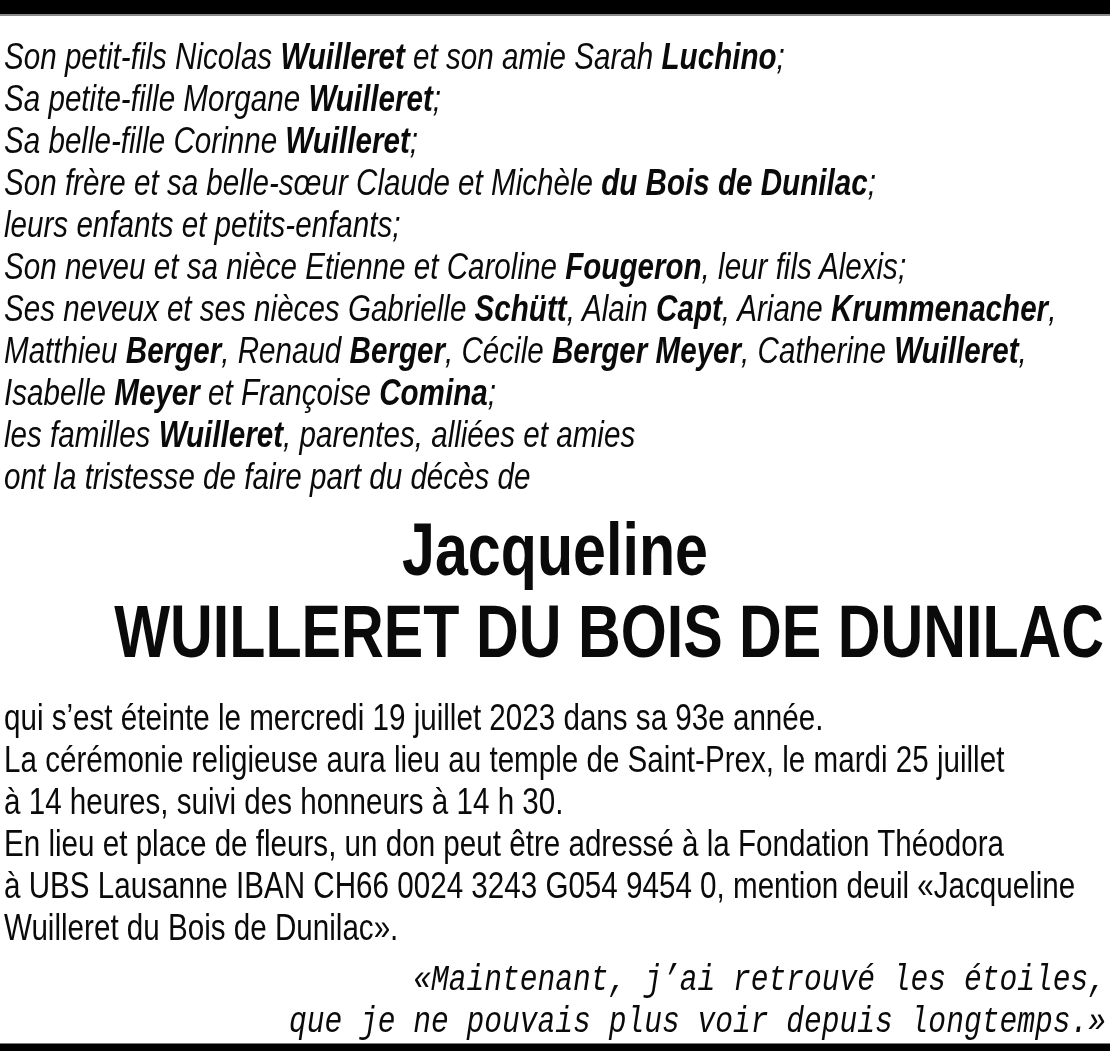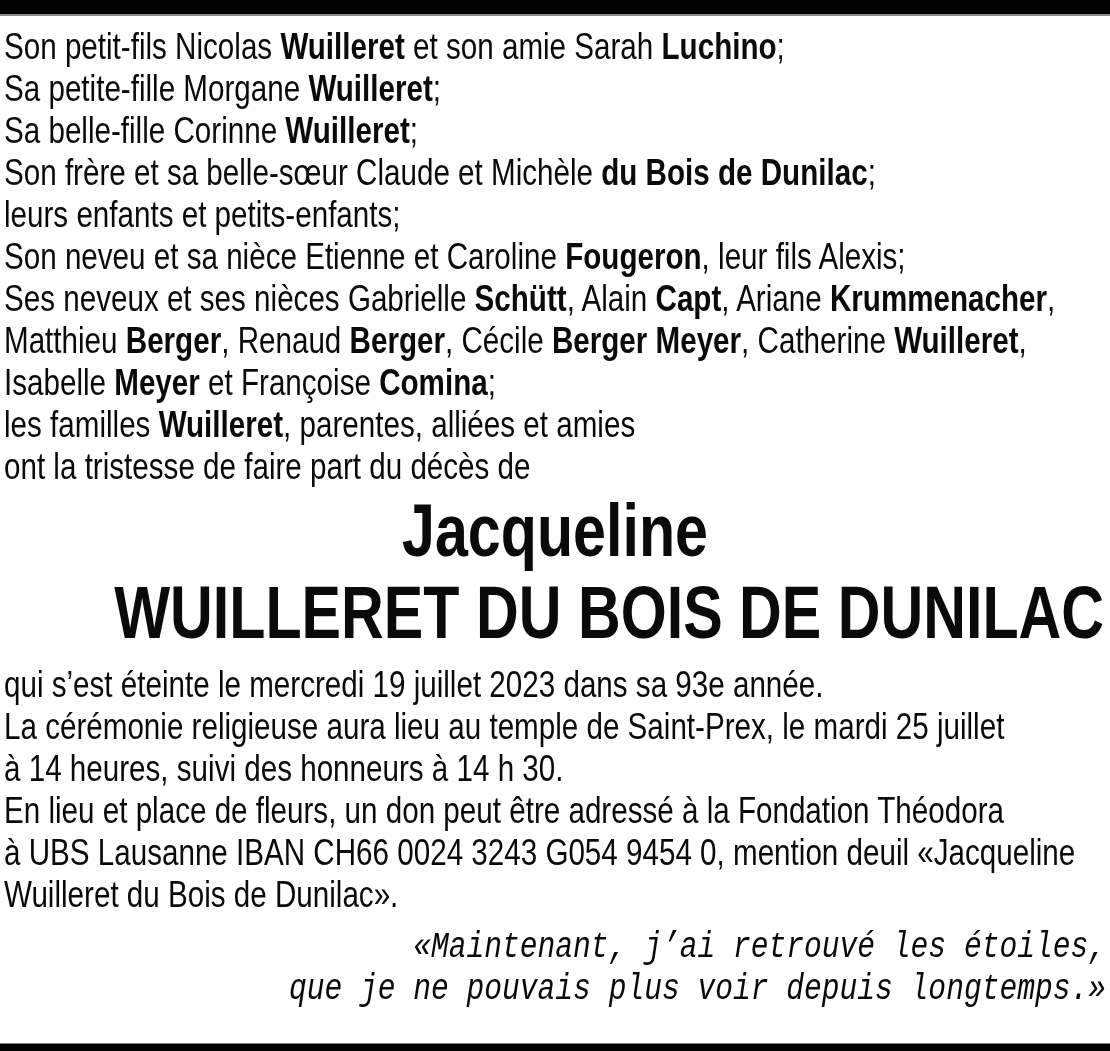--- a/index.html
+++ b/index.html
@@ -37,36 +37,37 @@
     font-size: 37px;
     line-height: 42px;
     white-space: nowrap;
     transform: scaleX(0.8);
     transform-origin: 0 50%;
   }
   .line .b {
     font-weight: 700;
   }
   .family-block {
-    margin-top: 10px;
+    margin-top: 20px;
+    font-style: italic;
   }
   .heading {
-    margin-top: 2px;
+    margin-top: 11px;
     text-align: center;
   }
   .heading .hline {
     font-weight: 700;
     font-size: 74px;
     line-height: 82px;
     white-space: nowrap;
     transform: scaleX(0.8);
     transform-origin: 50% 50%;
   }
   .body-block {
-    margin-top: 10px;
+    margin-top: 24px;
   }
   .quote-block {
     margin-top: 10px;
     font-style: italic;
     text-align: right;
     font-family: Liberation Mono, monospace;
   }
   .quote-block .line {
     transform-origin: 100% 50%;
   }

